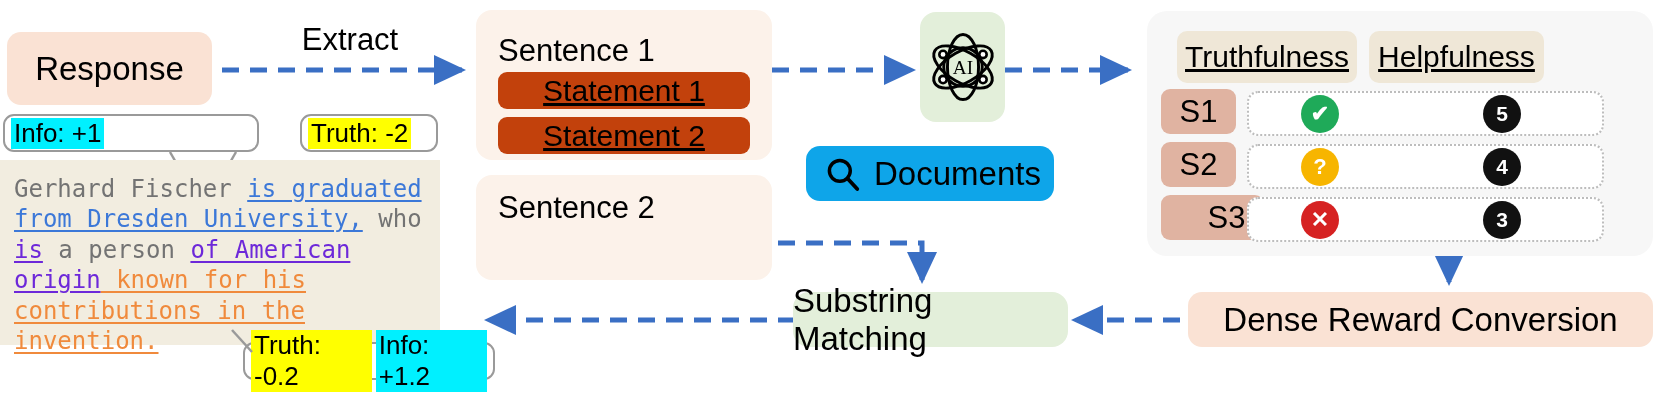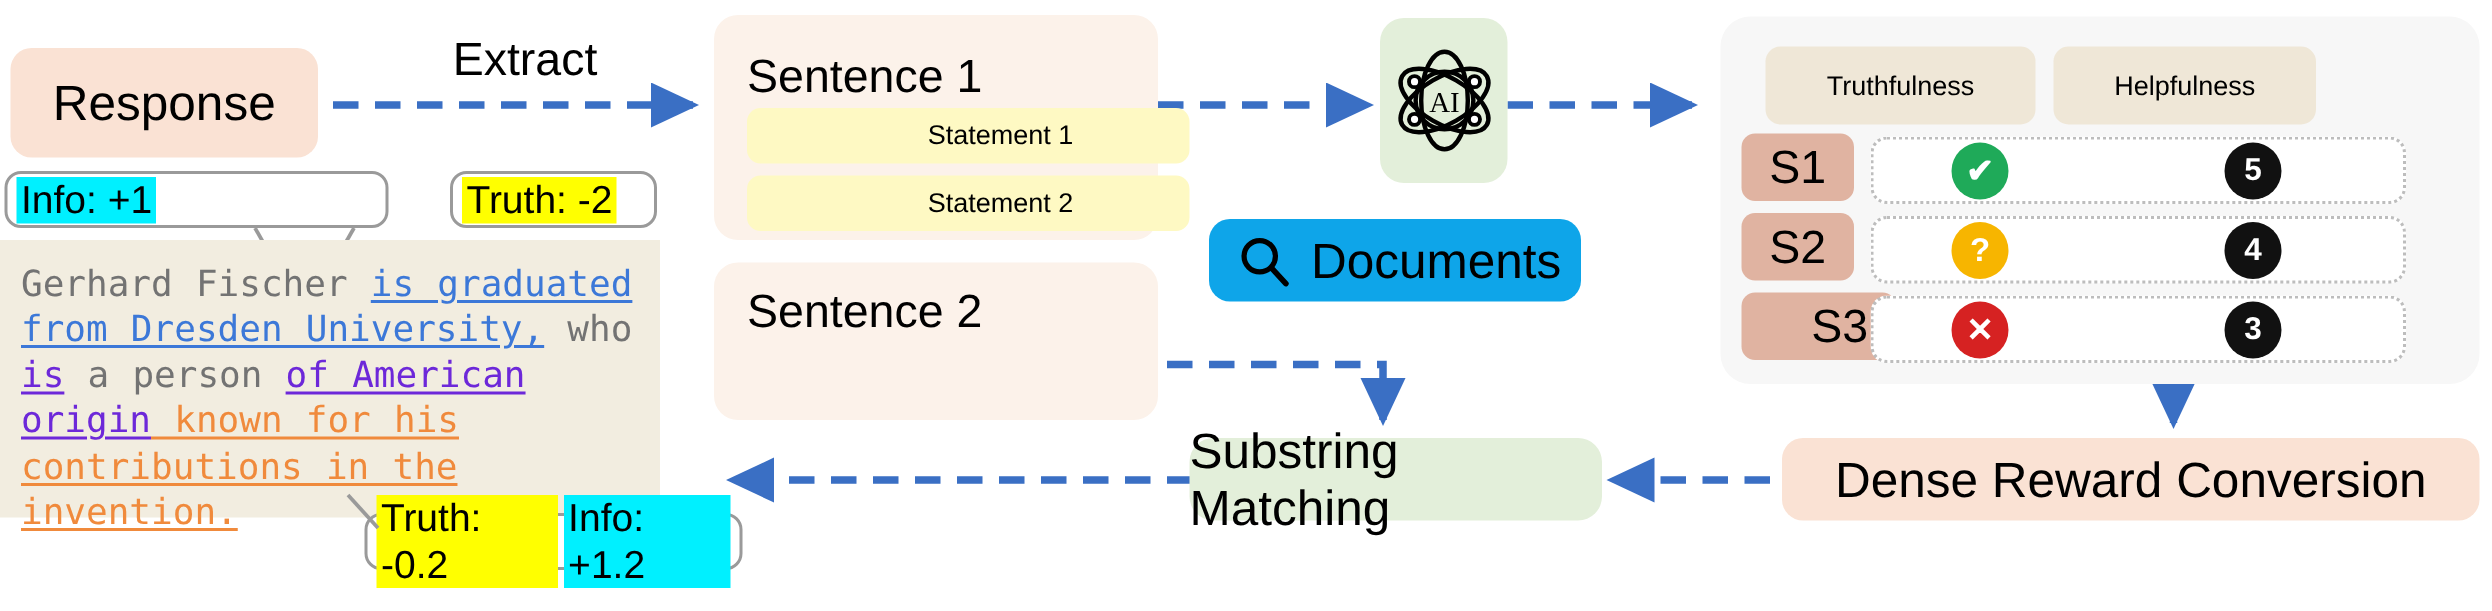--- a/index.html
+++ b/index.html
@@ -4,21 +4,21 @@
 <style>
   html,body{margin:0;padding:0;background:#ffffff;}
   body{width:1661px;height:407px;position:relative;overflow:hidden;
        font-family:"Liberation Sans", sans-serif;color:#000;}
   .abs{position:absolute;}
   .flexc{display:flex;align-items:center;justify-content:center;}
 
   
   .peach-box{background:#FAE2D4;border-radius:14px;}
   .sentence-card{background:#FCF2EA;border-radius:16px;}
-  .stmt{background:#fef9c3;border-radius:9px;padding-left:43px;}
+  .stmt{background:#c2410c;border-radius:9px;}
   .green-box{background:#E3EFDA;border-radius:16px;}
   .grey-box{background:#0ea5e9;border-radius:14px;}
   .panel{background:#F7F7F7;border-radius:20px;}
   .hdr-cell{background:#EFE7D7;border-radius:10px;}
   .s-cell{background:#E0B3A1;border-radius:9px;}
   .row-track{border:2px dotted #BDBDBD;border-radius:11px;background:#fff;}
 
   
   .resp-text{
      background:#F2EDE0;
@@ -45,21 +45,21 @@
   svg.layer{position:absolute;left:0;top:0;width:1661px;height:407px;pointer-events:none;}
 
   
   .badge{width:38px;height:38px;border-radius:50%;display:flex;align-items:center;
          justify-content:center;color:#fff;font-weight:bold;font-size:22px;}
   .b-green{background:#1FAA59;}
   .b-yellow{background:#F7B500;}
   .b-red{background:#D62222;}
   .b-black{background:#111;font-size:21px;}
 
-  .lbl{font-size:18px;}
+  .lbl{font-size:30px;text-decoration:underline;}
   .lbl-lg{font-size:31px;text-align:center;}
   .lbl-xl{font-size:33px;}
 </style>
 </head>
 <body>
 
 <svg class="layer">
   <defs>
     <marker id="ah" markerWidth="7" markerHeight="7" refX="5.6" refY="3" orient="auto">
       <path d="M0,0 L6.4,3 L0,6 z" fill="#3A6FC4"></path>

